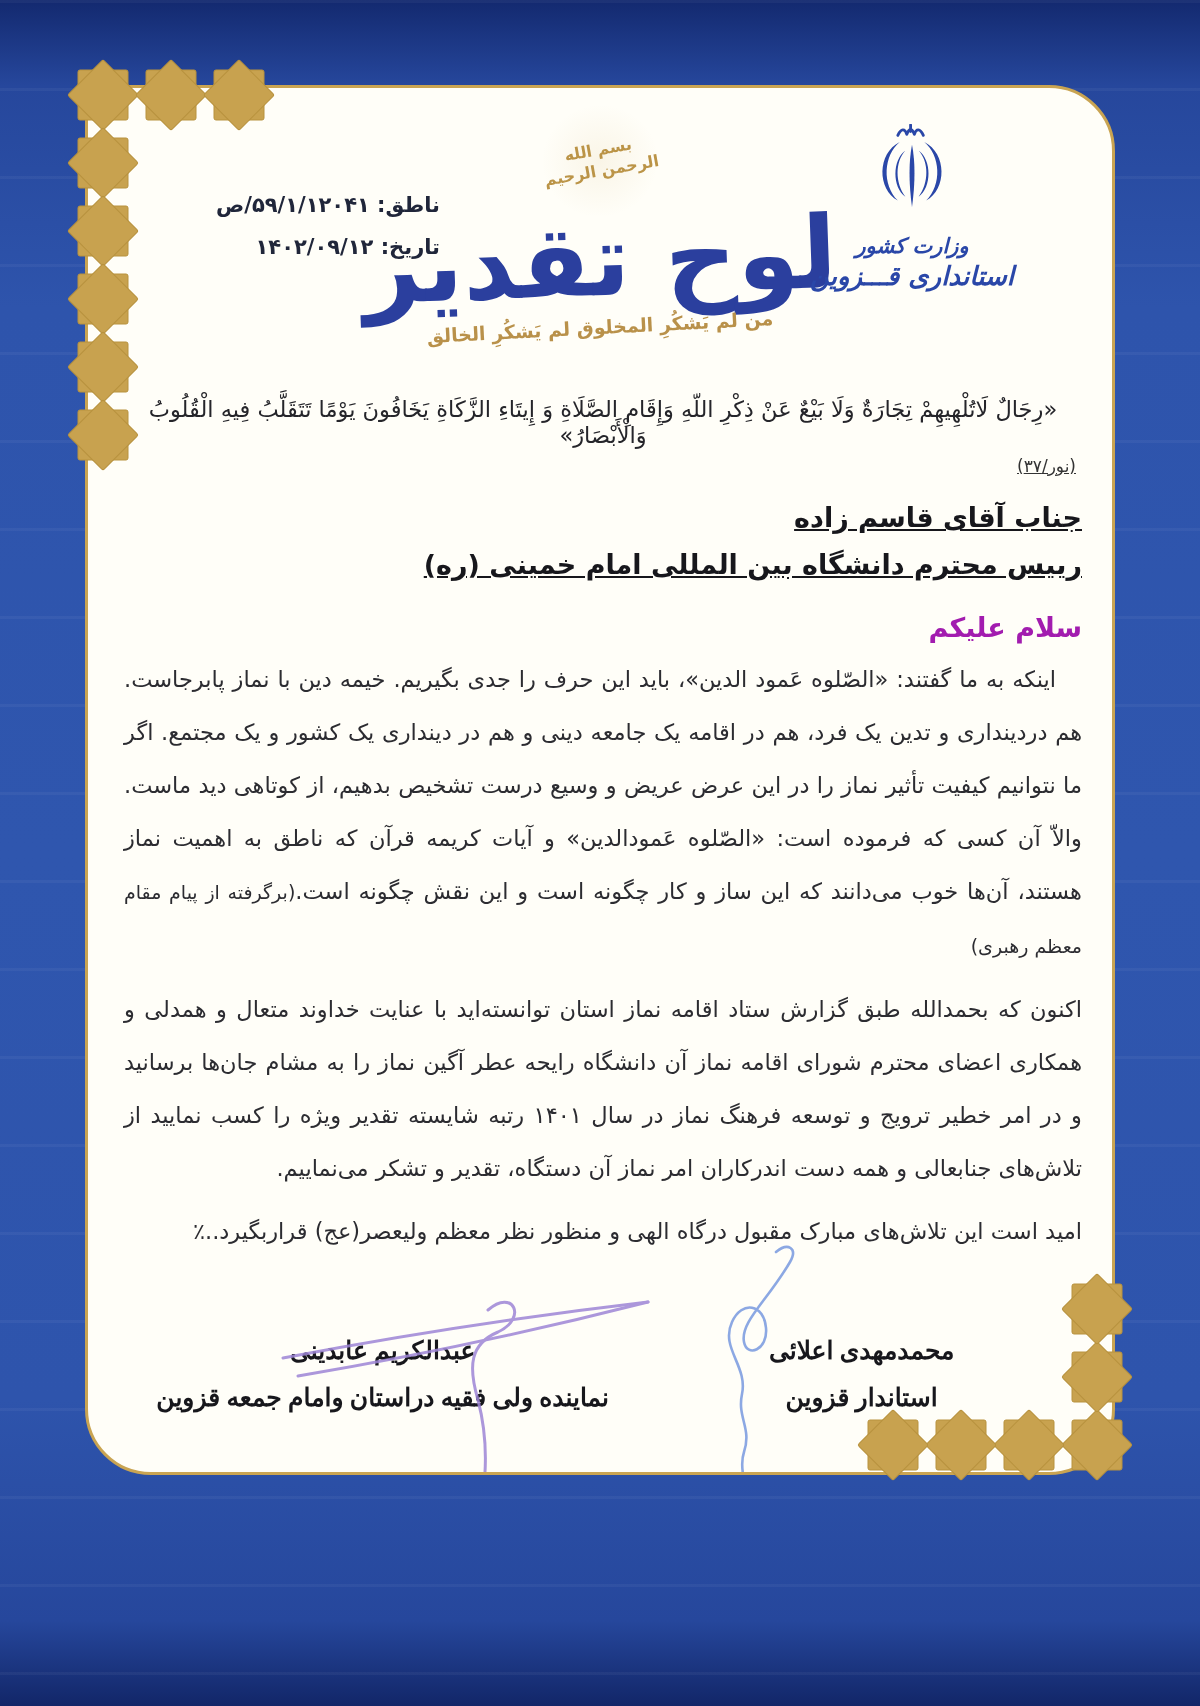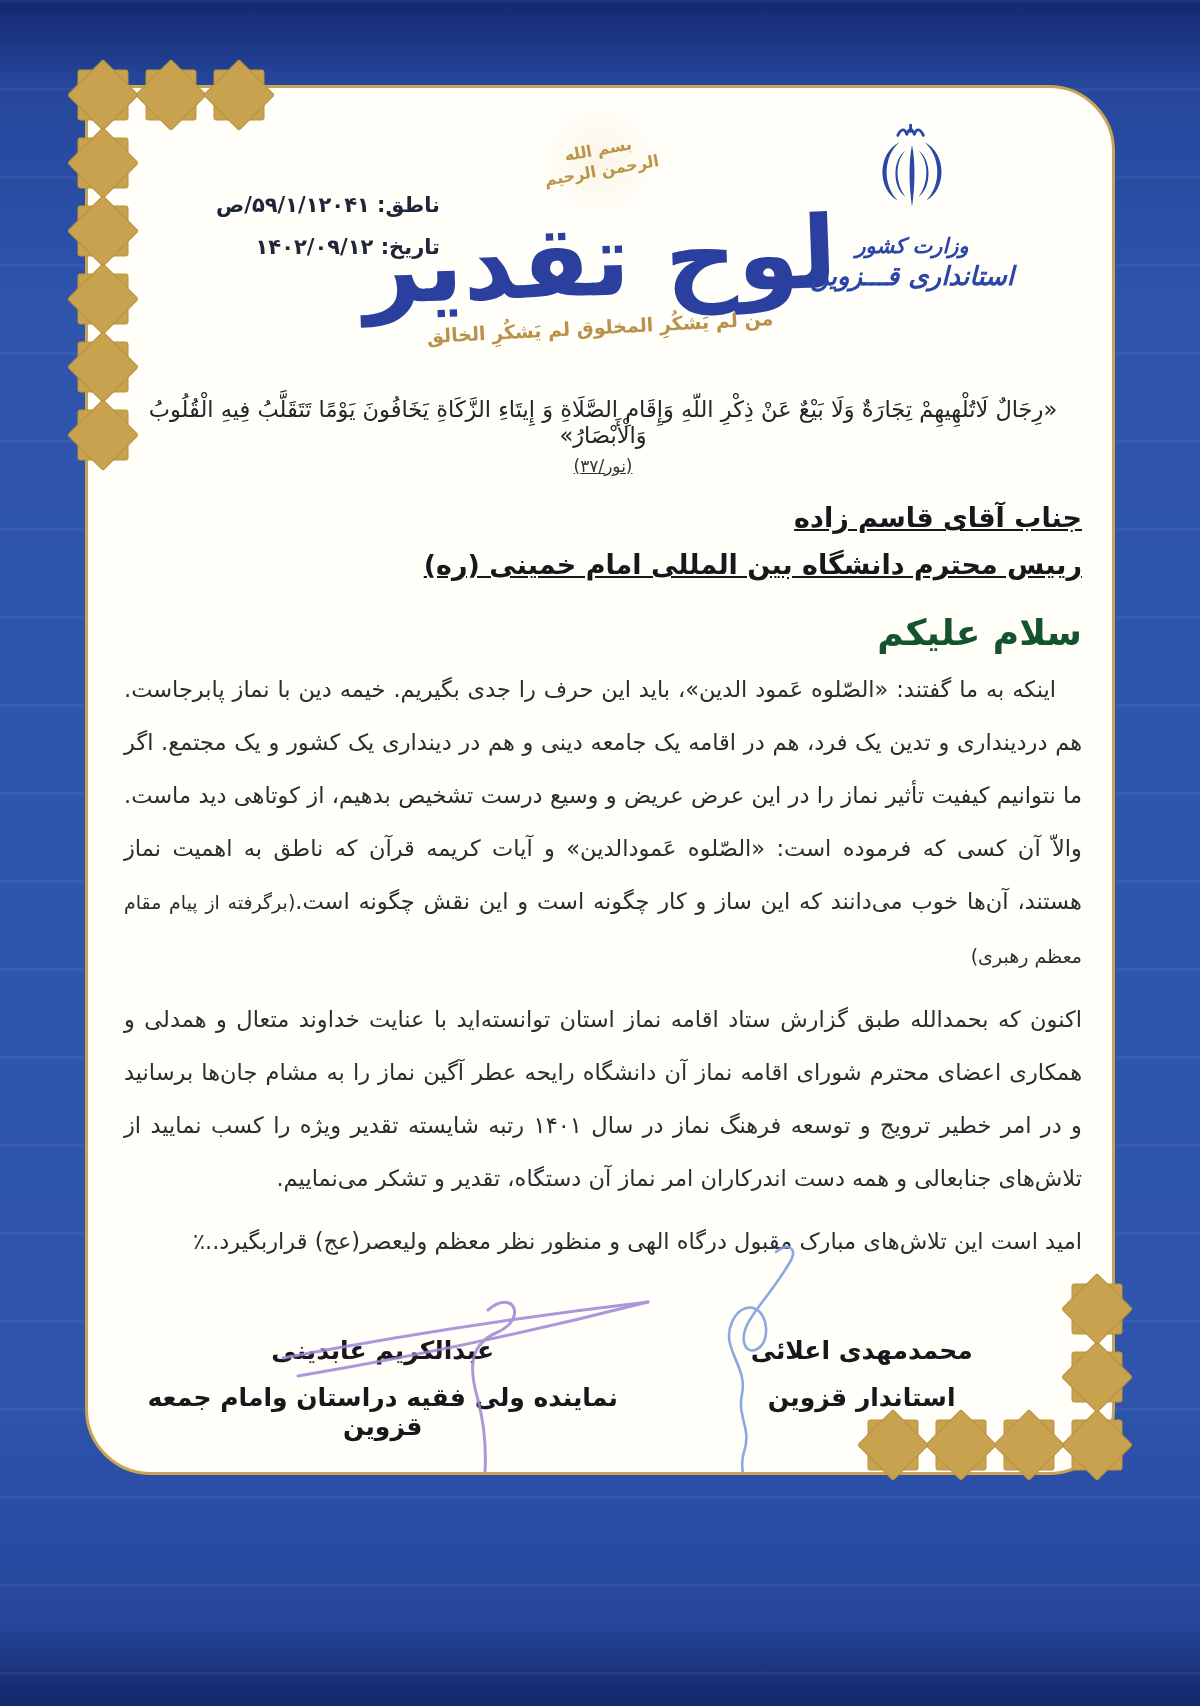--- a/index.html
+++ b/index.html
@@ -40,30 +40,30 @@
 
   
   .brand { position:absolute; right:74px; top:36px; width:252px; text-align:center; color:#2a47a8; }
   .brand svg { display:block; margin:0 auto; }
   .brand-ministry { margin-top:6px; font-size:21px; font-weight:bold; font-style:italic; direction:rtl; }
   .brand-gov { margin-top:3px; font-size:26px; font-weight:bold; font-style:italic; direction:rtl; }
 
   
   .content { position:absolute; left:36px; right:30px; top:308px; direction:rtl; color:#2c2c31; }
   .verse { text-align:center; font-size:22.5px; color:#25252a; }
-  .verse-cite { text-align:center; font-size:17px; margin:8px 6px 0 6px; color:#333;text-decoration:underline; }
+  .verse-cite { text-align:right; font-size:17px; margin:8px 6px 0 6px; color:#333;text-decoration:underline; }
   .addressee { margin-top:18px; font-weight:bold; font-size:27px; line-height:47px; color:#17171c;text-decoration:underline; }
-  .salutation { margin-top:24px; font-weight:bold; font-size:36px; color:#14532d; }
+  .salutation { margin-top:24px; font-weight:bold; font-size:27px; color:#a21caf; }
   p.body { margin-top:10px; text-align:justify; font-size:22.5px; line-height:53px; }
   p.p1 { text-indent:26px; }
   .cite-inline { font-size:19px; }
 
   
   .sigs { position:absolute; left:36px; right:30px; top:1248px; display:flex; direction:rtl; }
-  .sig { text-align:center; }
+  .sig { text-align:center;font-family:Liberation Serif, serif; }
   .sig-governor { flex:0 0 46%; }
   .sig-imam { flex:0 0 54%; }
   .sig-name { font-weight:bold; font-size:25px; color:#17171c; }
   .sig-title { font-weight:bold; font-size:25px; color:#17171c; margin-top:18px; }
 
   .ink { position:absolute; z-index:4; pointer-events:none; }
   .ink-blue { left:560px; top:1150px; }
   .ink-purple { left:110px; top:1120px; }
 </style>
 </head>

